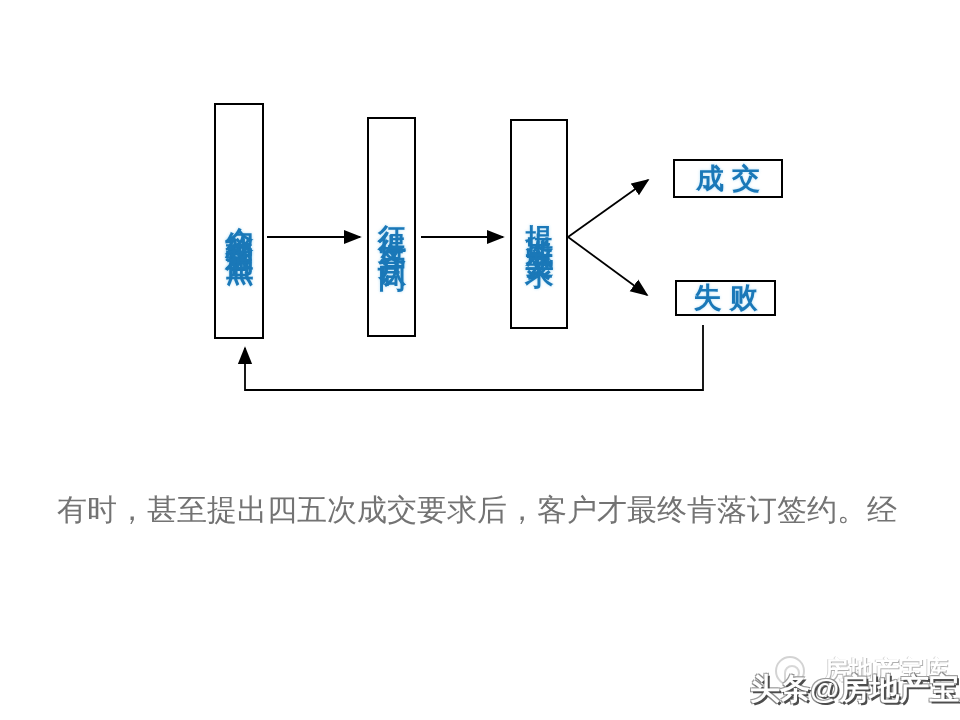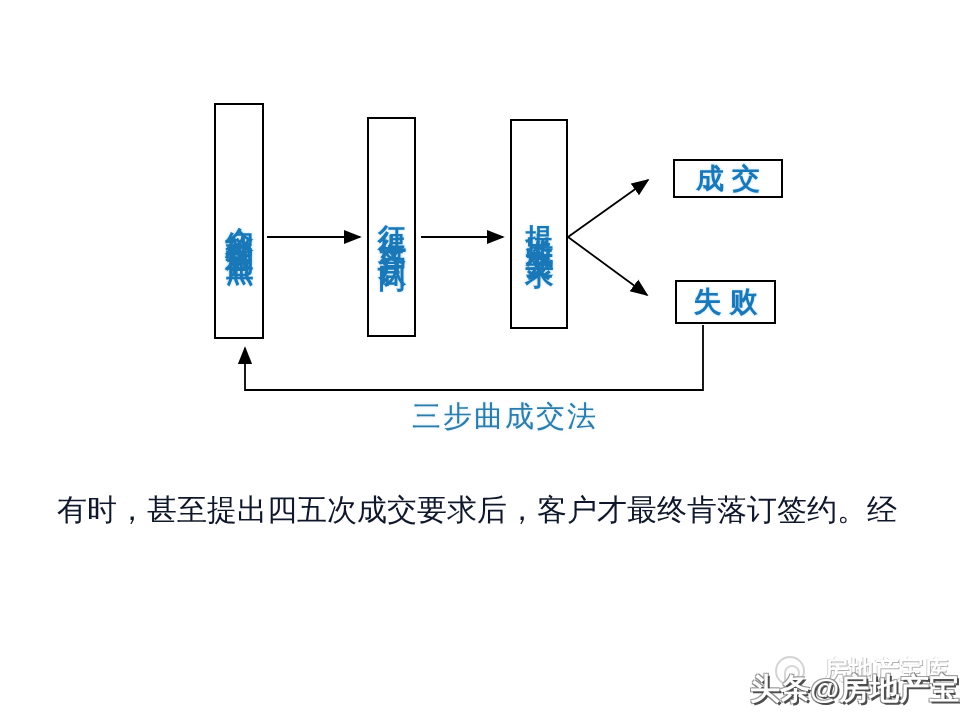--- a/index.html
+++ b/index.html
@@ -54,38 +54,38 @@
     display: flex;
     align-items: center;
     justify-content: center;
     color: #1a78b8;
     font-weight: bold;
     font-size: 28px;
     text-shadow: 0 0 3px rgba(140, 205, 240, 0.65);
     white-space: pre;
   }
   #outcome-success { left: 673px; top: 159px; width: 110px; height: 39px; }
-  #outcome-failure { left: 675px; top: 280px; width: 101px; height: 44px; }
+  #outcome-failure { left: 675px; top: 280px; width: 101px; height: 36px; }
   .caption {
     position: absolute;
     left: 350px;
     top: 397px;
     width: 310px;
     text-align: center;
     color: #2e7ca9;
     font-size: 29px;
     letter-spacing: 2px;
     text-shadow: 0 0 3px rgba(150, 210, 240, 0.55);
   }
   .body-text {
     position: absolute;
     left: 57px;
     top: 484px;
     width: 862px;
-    color: #0f172a;
+    color: #737373;
     font-size: 30px;
     line-height: 51px;
     white-space: nowrap;
   }
   .watermark {
     position: absolute;
     left: 12px;
     top: 0;
     width: 844px;
     height: 720px;
@@ -158,21 +158,20 @@
   <div class="step-box" id="step2">
     <span class="vtext">征得客户认同</span>
   </div>
   <div class="step-box" id="step3">
     <span class="vtext">提出成交要求</span>
   </div>
 
   <div class="outcome-box" id="outcome-success">成 交</div>
   <div class="outcome-box" id="outcome-failure">失 败</div>
 
-  <div class="caption">三步曲成交法</div>
 
   <div class="body-text">
     <div>有时，甚至提出四五次成交要求后，客户才最终肯落订签约。经</div>
   </div>
 
   <div class="watermark">
     <div class="wm-ghost">房地产宝库</div>
     <div class="wm-logo"></div>
     <div class="wm-main">头条@房地产宝库</div>
   </div>

